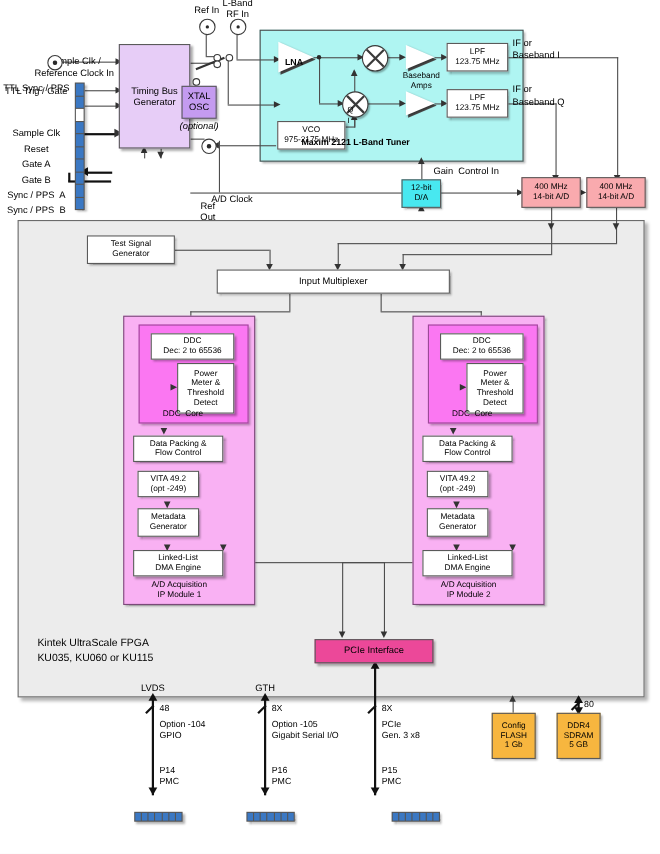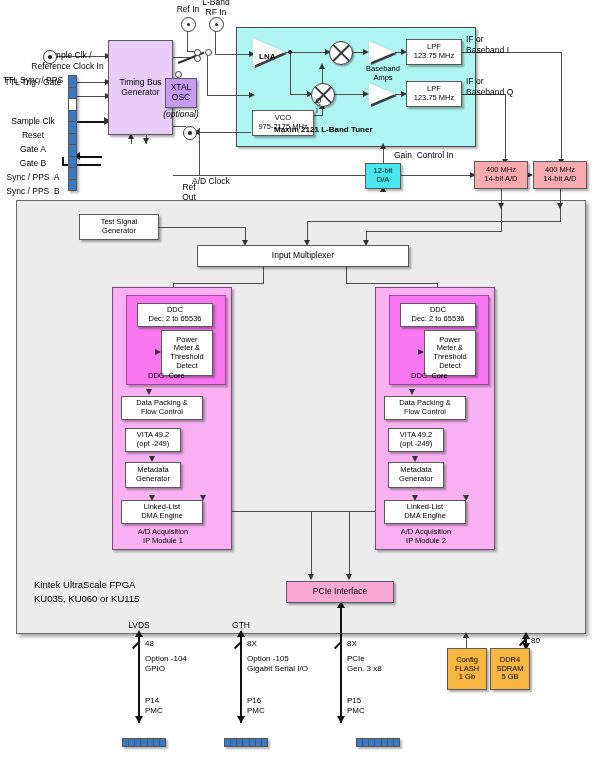--- a/index.html
+++ b/index.html
@@ -364,21 +364,21 @@
   <div class="lbl c" style="left:385px;top:527px;width:82px;white-space:pre-line;font-size:7.5px;line-height:1.25;">A/D Acquisition
 IP Module 2</div>
 
   <div class="ln h" style="left:203px;top:511px;width:147px;"></div>
   <div class="ln v" style="left:349px;top:511px;height:66px;"></div>
   <div class="ar dn" style="left:345.5px;top:574px;"></div>
   <div class="ln h" style="left:311px;top:511px;width:73px;"></div>
   <div class="ln v" style="left:311px;top:511px;height:66px;"></div>
   <div class="ar dn" style="left:307.5px;top:574px;"></div>
 
-  <div class="blk" style="left:286px;top:581px;width:108px;height:22px;background:#f9a8d4;font-size:8.5px;">PCIe  Interface</div>
+  <div class="blk" style="left:286px;top:581px;width:108px;height:22px;background:#ec4899;font-size:8.5px;">PCIe  Interface</div>
 
   <div class="lbl" style="left:34px;top:578px;white-space:pre-line;font-size:9.5px;line-height:1.45;">Kintek UltraScale FPGA
 KU035, KU060 or KU115</div>
 
   <div class="lbl c" style="left:116px;top:621px;width:46px;font-size:8.5px;">LVDS</div>
   <div class="lnb v" style="left:138px;top:632px;height:91px;"></div>
   <div class="ar upb" style="left:135px;top:630px;"></div>
   <div class="ar dnb" style="left:135px;top:716px;"></div>
   <div class="slash" style="left:131px;top:644px;"></div>
   <div class="lbl" style="left:145px;top:639px;font-size:8px;">48</div>
@@ -439,17 +439,17 @@
   <div class="ar up" style="left:462.5px;top:632px;"></div>
   <div class="blk" style="left:447px;top:648px;width:40px;height:42px;background:#f7b63f;white-space:pre-line;font-size:7.5px;">Config
 FLASH
 1 Gb</div>
 
   <div class="lnb v" style="left:525px;top:634px;height:14px;"></div>
   <div class="ar upb" style="left:522px;top:632px;"></div>
   <div class="ar dnb" style="left:522px;top:643px;"></div>
   <div class="slash" style="left:518px;top:641px;"></div>
   <div class="lbl" style="left:531px;top:636px;font-size:8px;">80</div>
-  <div class="blk" style="left:490px;top:648px;width:40px;height:42px;background:#f7b63f;white-space:pre-line;font-size:7.5px;">DDR4
+  <div class="blk" style="left:506px;top:648px;width:40px;height:42px;background:#f7b63f;white-space:pre-line;font-size:7.5px;">DDR4
 SDRAM
 5 GB</div>
 
 </div>
 
 </body></html>

